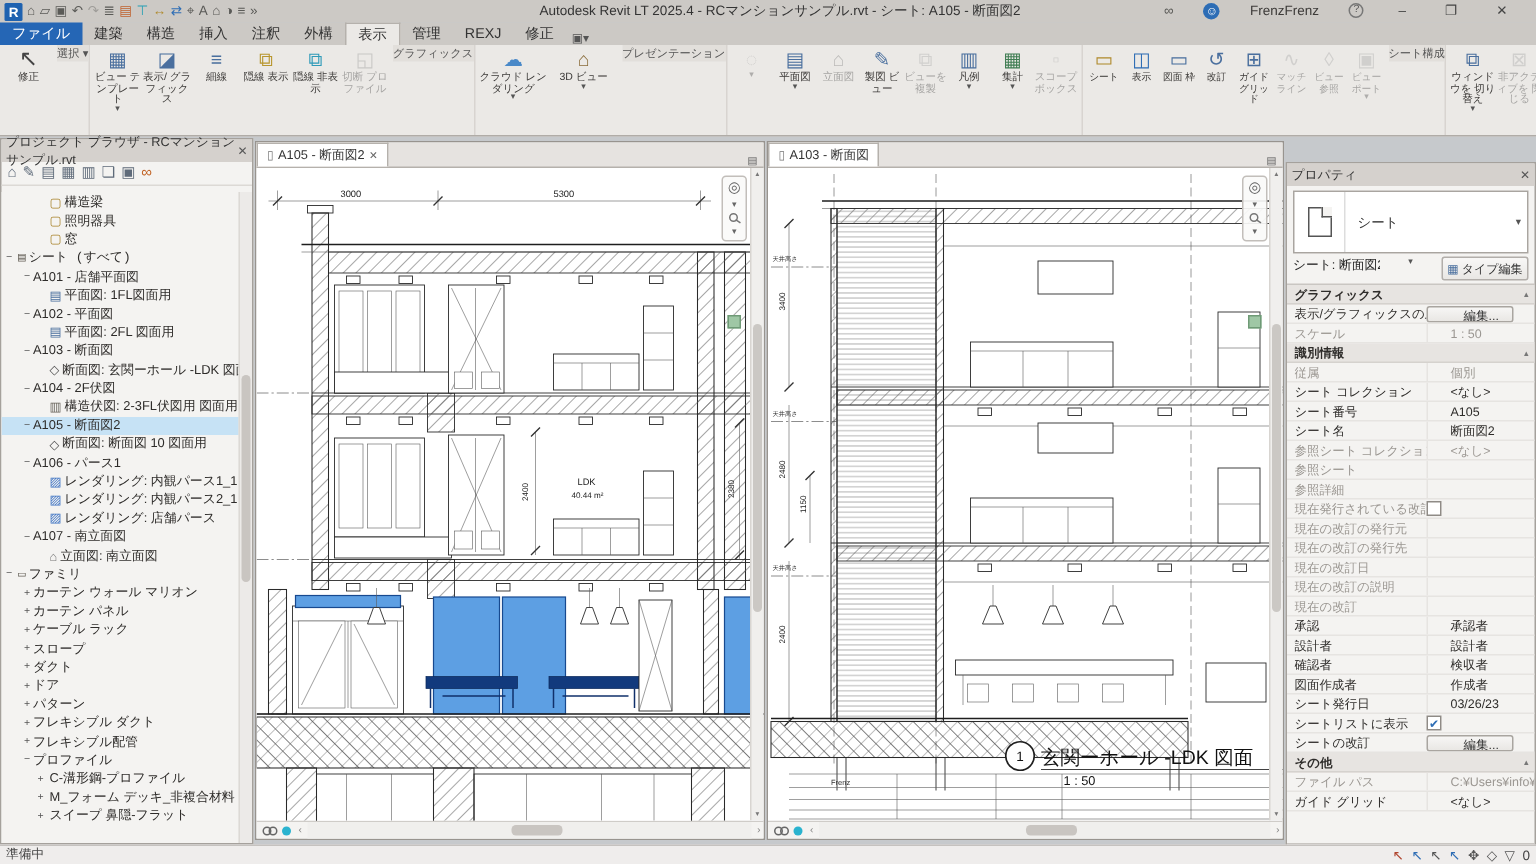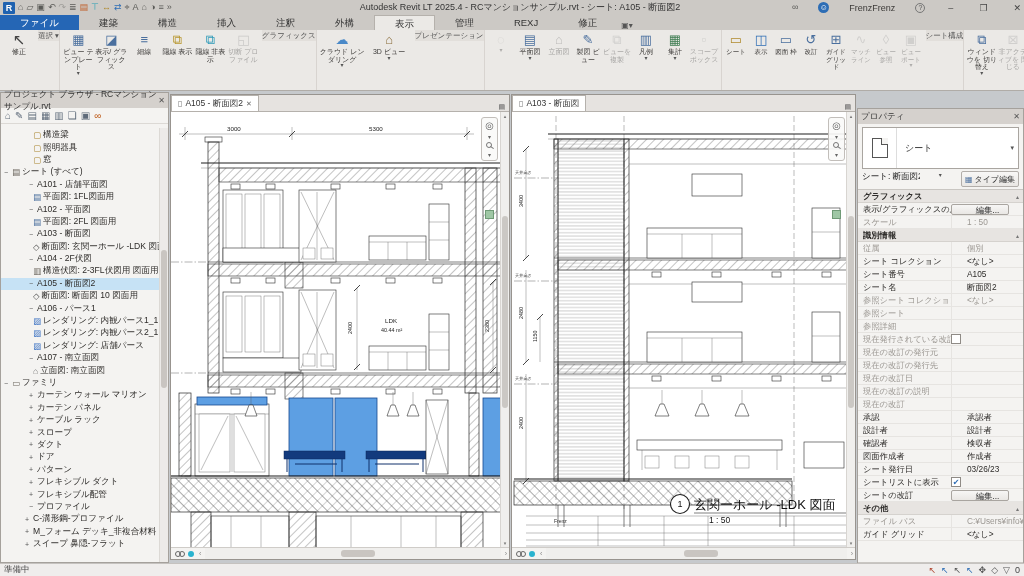--- a/index.html
+++ b/index.html
@@ -10,28 +10,28 @@
   
   [data-glyph]::before { content:attr(data-glyph); }
 
   
   .titlebar { position:absolute; top:0; left:0; right:0; height:15px; background:#ccc9c5; display:flex; align-items:center; font-size:9px; color:#3c3a38; }
   .qat { display:flex; align-items:center; gap:3px; padding-left:3px; }
   .qi { font-size:9px; line-height:11px; color:#5a5a57; cursor:default; }
   .qi.revit { width:12px; height:12px; background:#1f62b0; color:#fff; font-weight:bold; font-size:9px; text-align:center; line-height:12px; border-radius:1px; }
   .qi.c-orange { color:#c0622f; } .qi.c-cyan { color:#2aa1b5; } .qi.c-gold { color:#b08b2e; } .qi.c-blue { color:#2f6eb5; }
   .tb-title { position:absolute; left:16px; right:0; text-align:center; font-size:9px; color:#333; pointer-events:none; }
-  .tb-right { margin-left:auto; display:flex; align-items:center; gap:20px; padding-right:0; z-index:2; }
+  .tb-right { margin-left:auto; display:flex; gap:20px; padding-right:16px; z-index:2; }
   .avatar { width:11px; height:11px; border-radius:50%; background:#2d6db5; color:#fff; font-size:8px; line-height:11px; text-align:center; }
   .helpb { width:10px; height:10px; border:1px solid #777; border-radius:50%; font-size:7px; line-height:8px; text-align:center; color:#555; }
   .winbtn { font-size:9px; color:#444; padding:0 3px; }
 
   
   .tabrow { position:absolute; top:15px; left:0; right:0; height:15px; background:#ccc9c5; display:flex; align-items:flex-end; font-size:9.5px; }
-  .rtab { padding:1px 20px 1px; color:#333; height:15px; line-height:13px; }
+  .rtab { padding:1px 8px 1px; color:#333; height:15px; line-height:13px; }
   .rtab[data-state="file"] { background:#2566b5; color:#fff; }
   .rtab[data-state="active"] { background:#ebe9e6; border:1px solid #b5b1ac; border-bottom:none; }
   .tabrow-extra { margin-left:4px; font-size:8px; color:#555; }
 
   
   .ribbon { position:absolute; top:30px; left:0; right:0; height:61px; background:#ebe9e6; border-bottom:1px solid #b0aca7; }
   .rpanels { display:flex; height:100%; }
   .rpanel { display:flex; flex-direction:row; border-right:1px solid #d8d4d0; height:100%; }
   .rbtns { flex:1; display:flex; align-items:stretch; padding:1px 2px 0; }
   .rbtn { width:30px; display:flex; flex-direction:column; align-items:center; font-size:7px; line-height:7.5px; text-align:center; color:#3c3a38; padding-top:1px; }
@@ -58,21 +58,21 @@
   .btools { display:flex; gap:4px; align-items:center; padding:2px 4px; border-bottom:1px solid #dcd9d5; }
   .bti { font-size:10px; color:#5f6b7a; }
   .bti.link { color:#c06020; }
   .searchrow { padding:2px 4px; }
   .searchbox { width:100%; height:15px; border:1px solid #b5b1ac; background:#fff; font-size:8px; padding:0 2px 0 14px; color:#333; }
   .magwrap { position:absolute; margin-left:-158px; margin-top:3px; width:7px; height:7px; }
   .mag { display:block; width:6px; height:6px; border:1px solid #777; border-radius:50%; position:relative; }
   .mag::after { content:""; position:absolute; width:4px; height:1px; background:#777; right:-3px; bottom:-1px; transform:rotate(35deg); }
   .tree { flex:1; overflow:hidden; position:relative; background:#f4f3f1; padding-top:1px; }
   .trow { display:flex; align-items:center; height:12.4px; font-size:8.6px; color:#2e2c2a; white-space:nowrap; overflow:hidden; padding-right:10px; }
-  .trow[data-ind="0"] { padding-left:3px; } .trow[data-ind="1"] { padding-left:28px; } .trow[data-ind="2"] { padding-left:24px; }
+  .trow[data-ind="0"] { padding-left:3px;font-family:Liberation Mono, monospace; } .trow[data-ind="1"] { padding-left:13px;text-align:center; } .trow[data-ind="2"] { padding-left:24px; }
   .trow[data-state="selected"] { background:#c6e2f5; }
   .texp { width:8px; font-size:7px; color:#555; flex:none; }
   .ticon { flex:none; font-size:8.5px; margin-right:2px; }
   .tscroll { position:absolute; right:0; top:0; bottom:0; width:9px; background:#eceae8; border-left:1px solid #dcd9d5; }
   .tthumb { position:absolute; left:1px; right:1px; top:28%; height:32%; background:#c9c5c1; border-radius:3px; }
 
   
   .vwin { position:absolute; top:94px; height:466px; background:#fff; border:1px solid #98948f; display:flex; flex-direction:column; }
   #vwin-left { left:170px; width:340px; }
   #vwin-right { left:511px; width:345px; }

